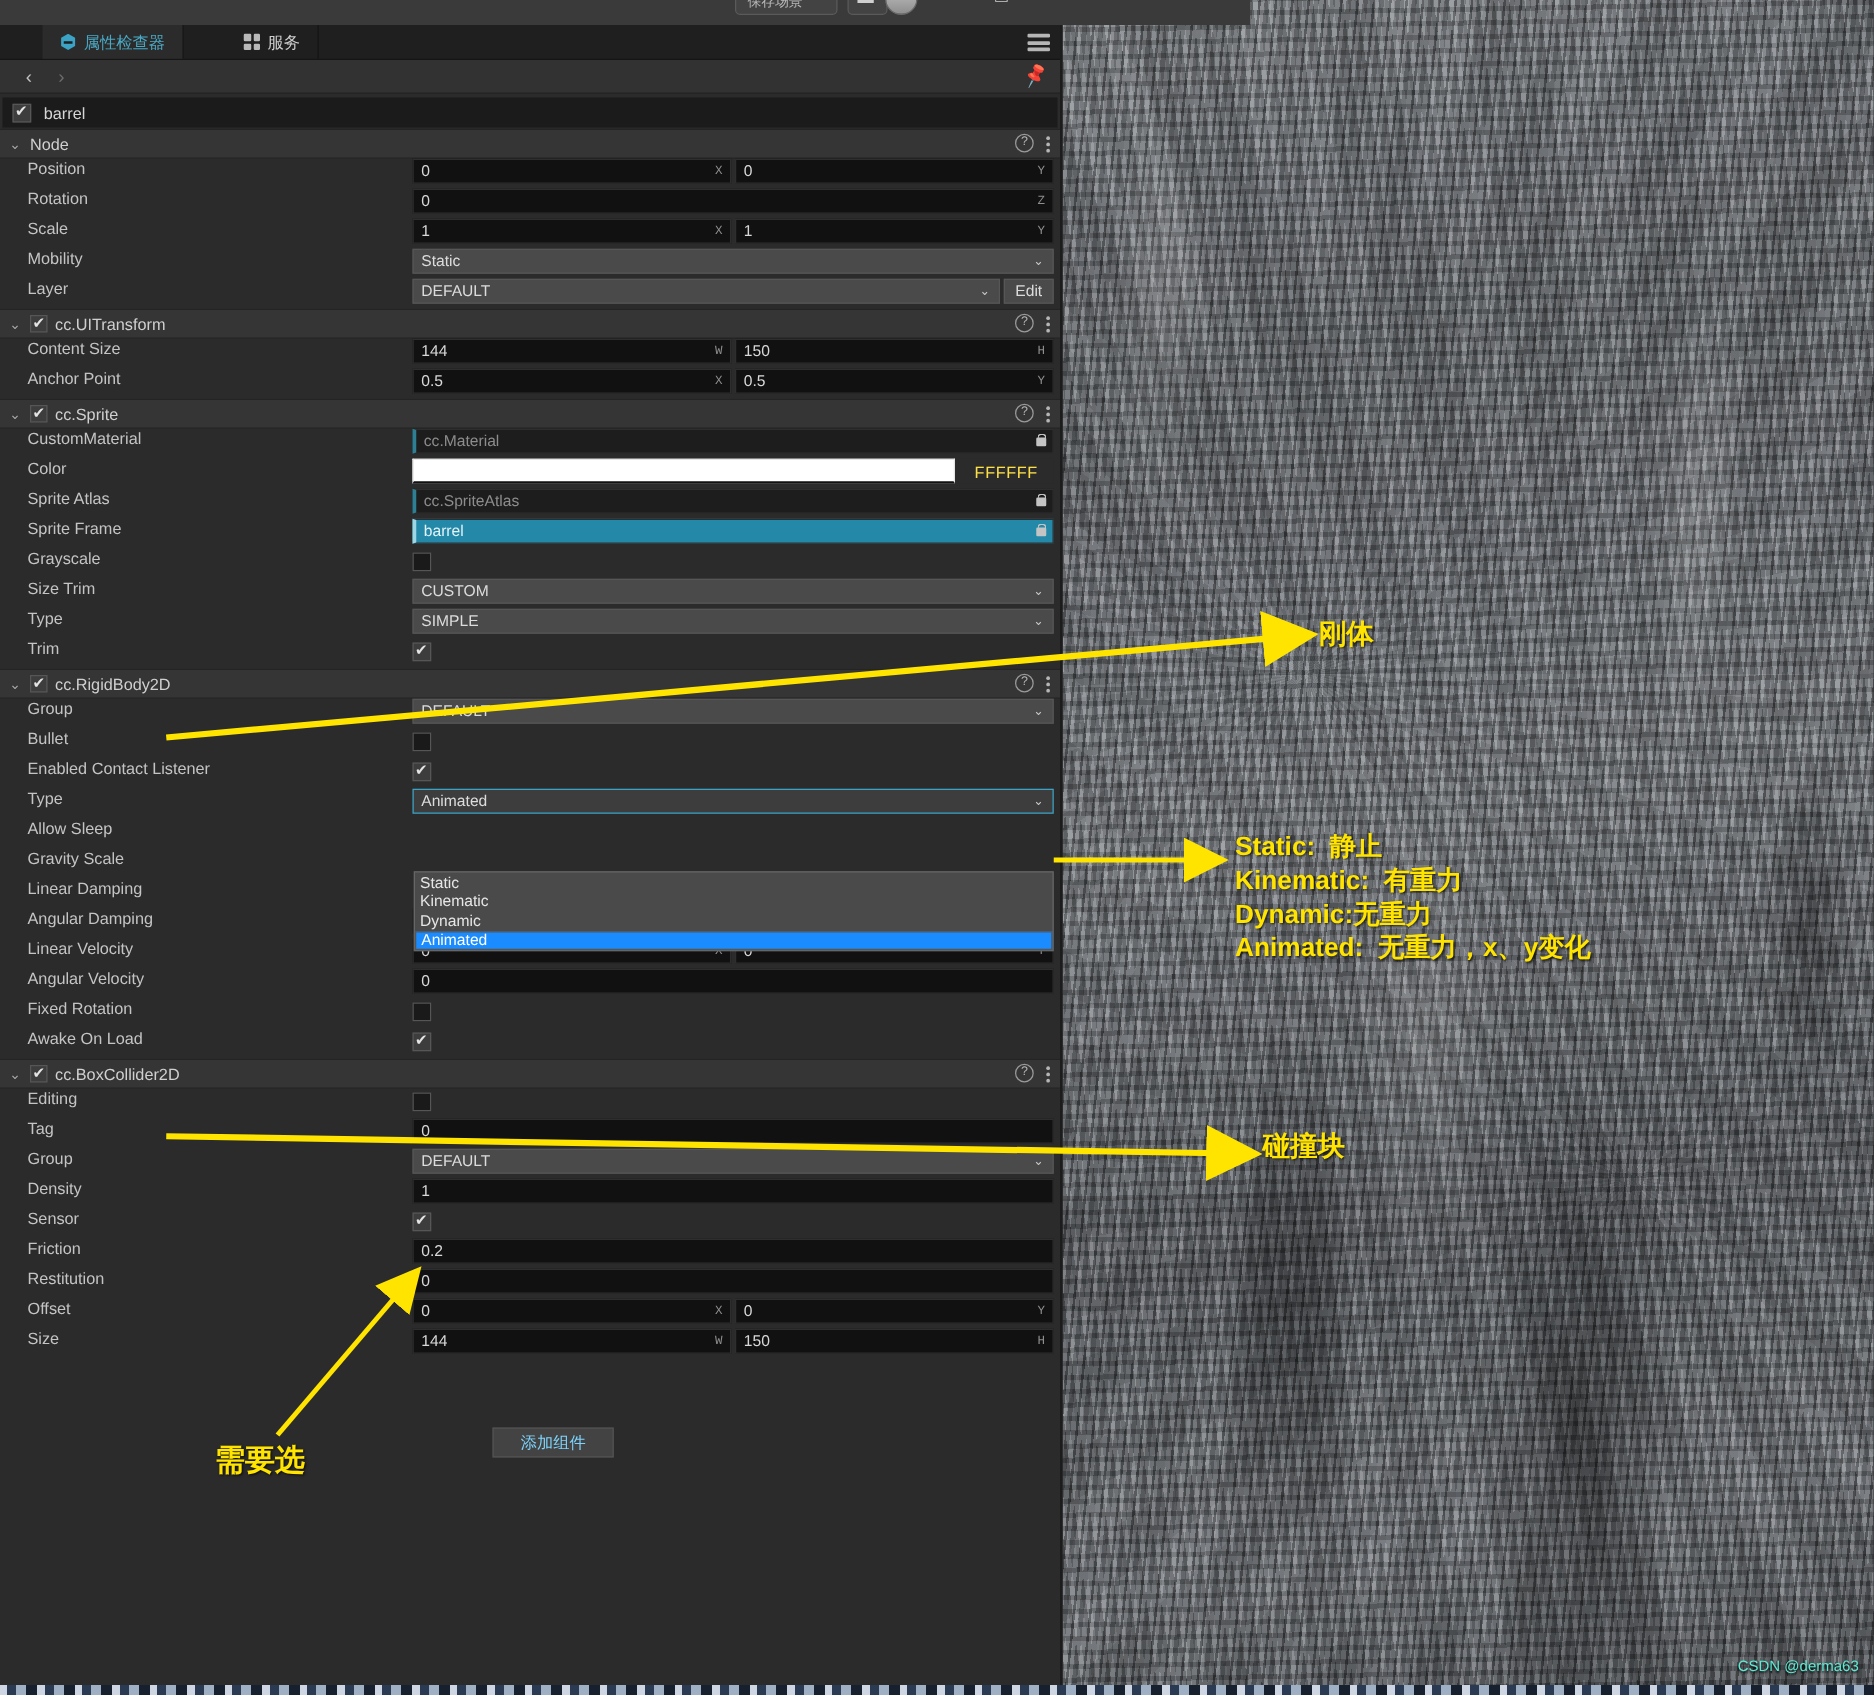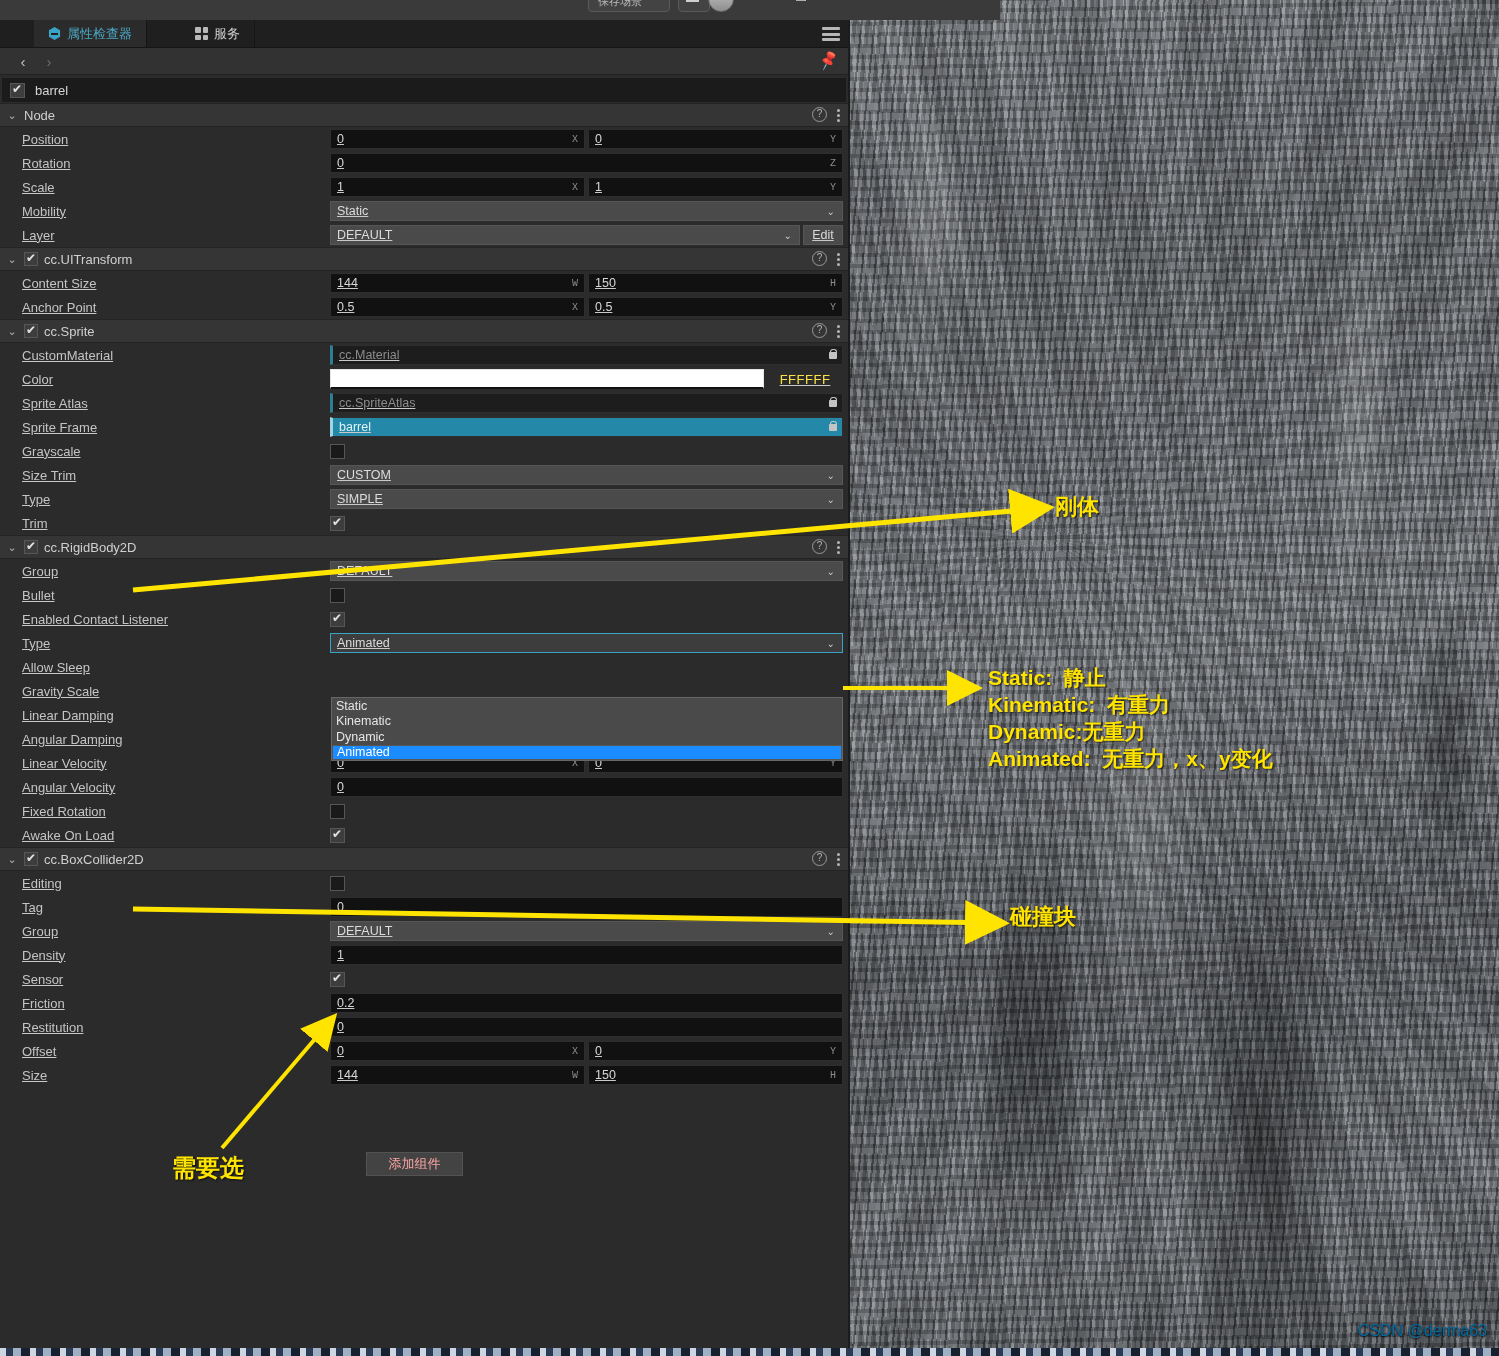--- a/index.html
+++ b/index.html
@@ -116,21 +116,21 @@
   .sec-head .title{ color:#d0d0d0; font-size:13px; }
   .sec-icons{ position:absolute; right:8px; top:3px; display:flex; align-items:center; gap:10px; }
   .qmark{
     width:15px; height:15px; border:1.4px solid #9a9a9a; border-radius:50%;
     color:#b6b6b6; font-size:10px; line-height:12px; text-align:center;
   }
   .vdots{ display:flex; flex-direction:column; gap:2px; padding-top:1px; }
   .vdots i{ width:3px; height:3px; background:#b6b6b6; border-radius:50%; display:block; }
 
   .row{
-    height:24px; display:flex; align-items:center; position:relative;text-decoration:underline;
+    height:24px; display:flex; align-items:flex-start; position:relative;
   }
   .row .lbl{
     width:330px; padding-left:22px; color:#c4c4c4; font-size:13px;
     white-space:nowrap; overflow:hidden;
   }
   .fields{ flex:1; display:flex; gap:3px; padding-right:5px; height:20px; }
 
   .inp{
     flex:1; background:#111111; border:1px solid #2e2e2e; height:20px;
     display:flex; align-items:center; padding:0 6px; position:relative;
@@ -190,39 +190,39 @@
     background:#4a4a4a; border:1px solid #666; z-index:40;
   }
   #dropdown .opt{
     height:15.5px; display:flex; align-items:center; padding-left:4px;
     color:#e6e6e6; font-size:12.5px; cursor:pointer;
   }
   #dropdown .opt.sel{ background:#1a8cff; color:#ffffff; }
 
   
   #addcomp{
-    position:absolute; left:366px; top:1122px; width:97px; height:24px;
-    background:#434343; border:1px solid #535353; color:#fca5a5;
-    font-size:13px; display:flex; align-items:center; justify-content:center; cursor:pointer;margin-top:10px;
+    position:absolute; left:394px; top:1122px; width:97px; height:24px;
+    background:#434343; border:1px solid #535353; color:#7dd3fc;
+    font-size:13px; display:flex; align-items:center; justify-content:center; cursor:pointer;
   }
 
   
   .ann{
     position:absolute; color:#FFE400; font-weight:bold; z-index:60;
     text-shadow:1px 1px 2px rgba(0,0,0,.75); white-space:pre;
   }
   #ann-rigid{ left:1055px; top:492px; font-size:22px; }
   #ann-collide{ left:1010px; top:902px; font-size:22px; }
   #ann-need{ left:172px; top:1152px; font-size:24px; }
   #ann-list{ left:988px; top:664px; font-size:21px; line-height:27px; }
   svg#arrows{ position:absolute; left:0; top:0; width:1499px; height:1356px;
     pointer-events:none; z-index:55; }
 
   #watermark{
-    position:absolute; right:12px; bottom:16px; color:#0369a1; font-size:16px;
+    position:absolute; right:12px; bottom:16px; color:#5eead4; font-size:12px;
     text-shadow:0 1px 2px #000; z-index:70;margin-top:36px;
   }
 </style>
 </head>
 <body>
 
 <div id="bg"></div>
 <div id="bg-noise"></div>
 <div id="bg-bottom"></div>
 

